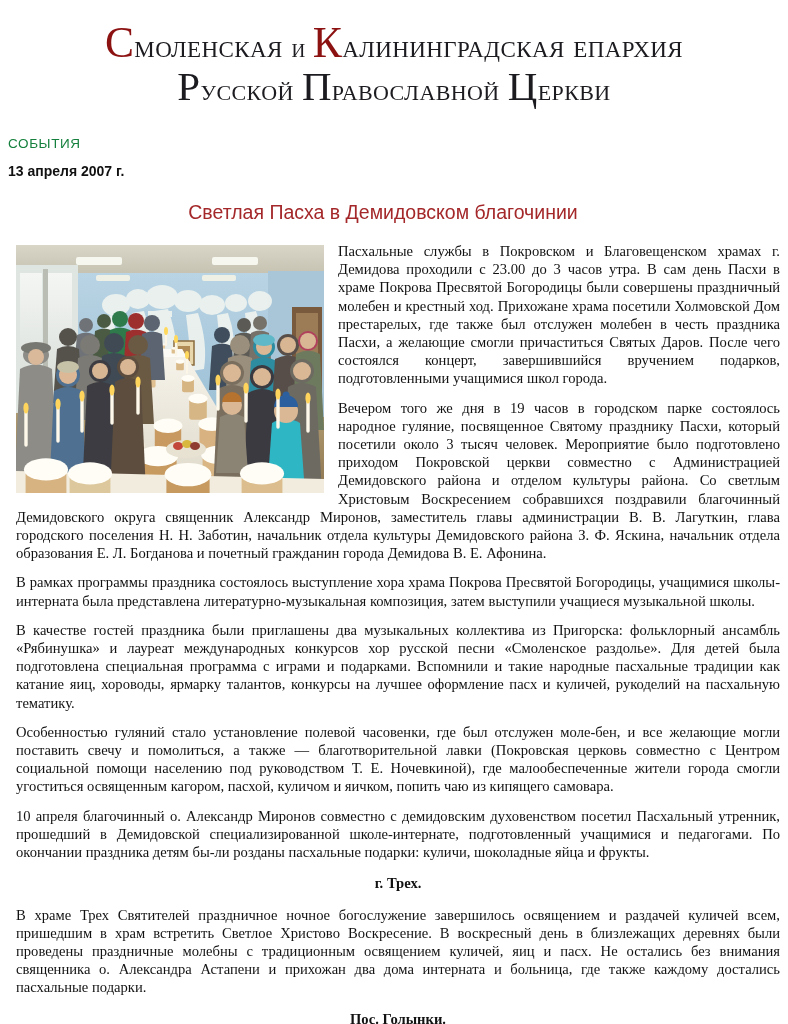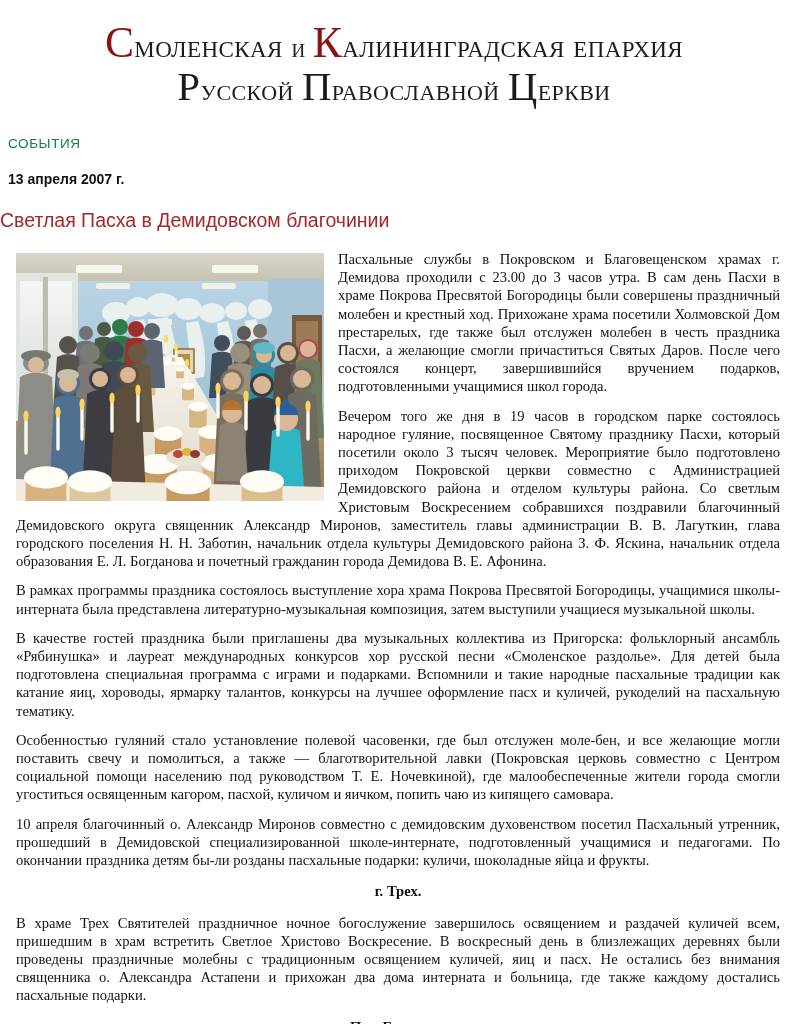--- a/index.html
+++ b/index.html
@@ -69,30 +69,30 @@
     font-size: 13.5px;
     color: #15803d;
     letter-spacing: 0.6px;
     margin: 26px 0 0 8px;
   }
   .article-date {
     font-family: "Liberation Sans", "DejaVu Sans", sans-serif;
     font-size: 14px;
     font-weight: bold;
     color: #111111;
-    margin: 20px 0 0 8px;
+    margin: 12px 0 0 8px;
   }
 
   
   .article-title {
     font-family: "Liberation Sans", "DejaVu Sans", sans-serif;
     font-size: 19.5px;
     font-weight: 400;
     color: #a4282a;
-    text-align: left;
+    text-align: center;
     margin: 22px 0 0 0;
     padding-right: 22px;
   }
 
   
   .article-body {
     margin: 18px 8px 0 16px;
     font-size: 14.6px;
     line-height: 18.2px;
     text-align: justify;

